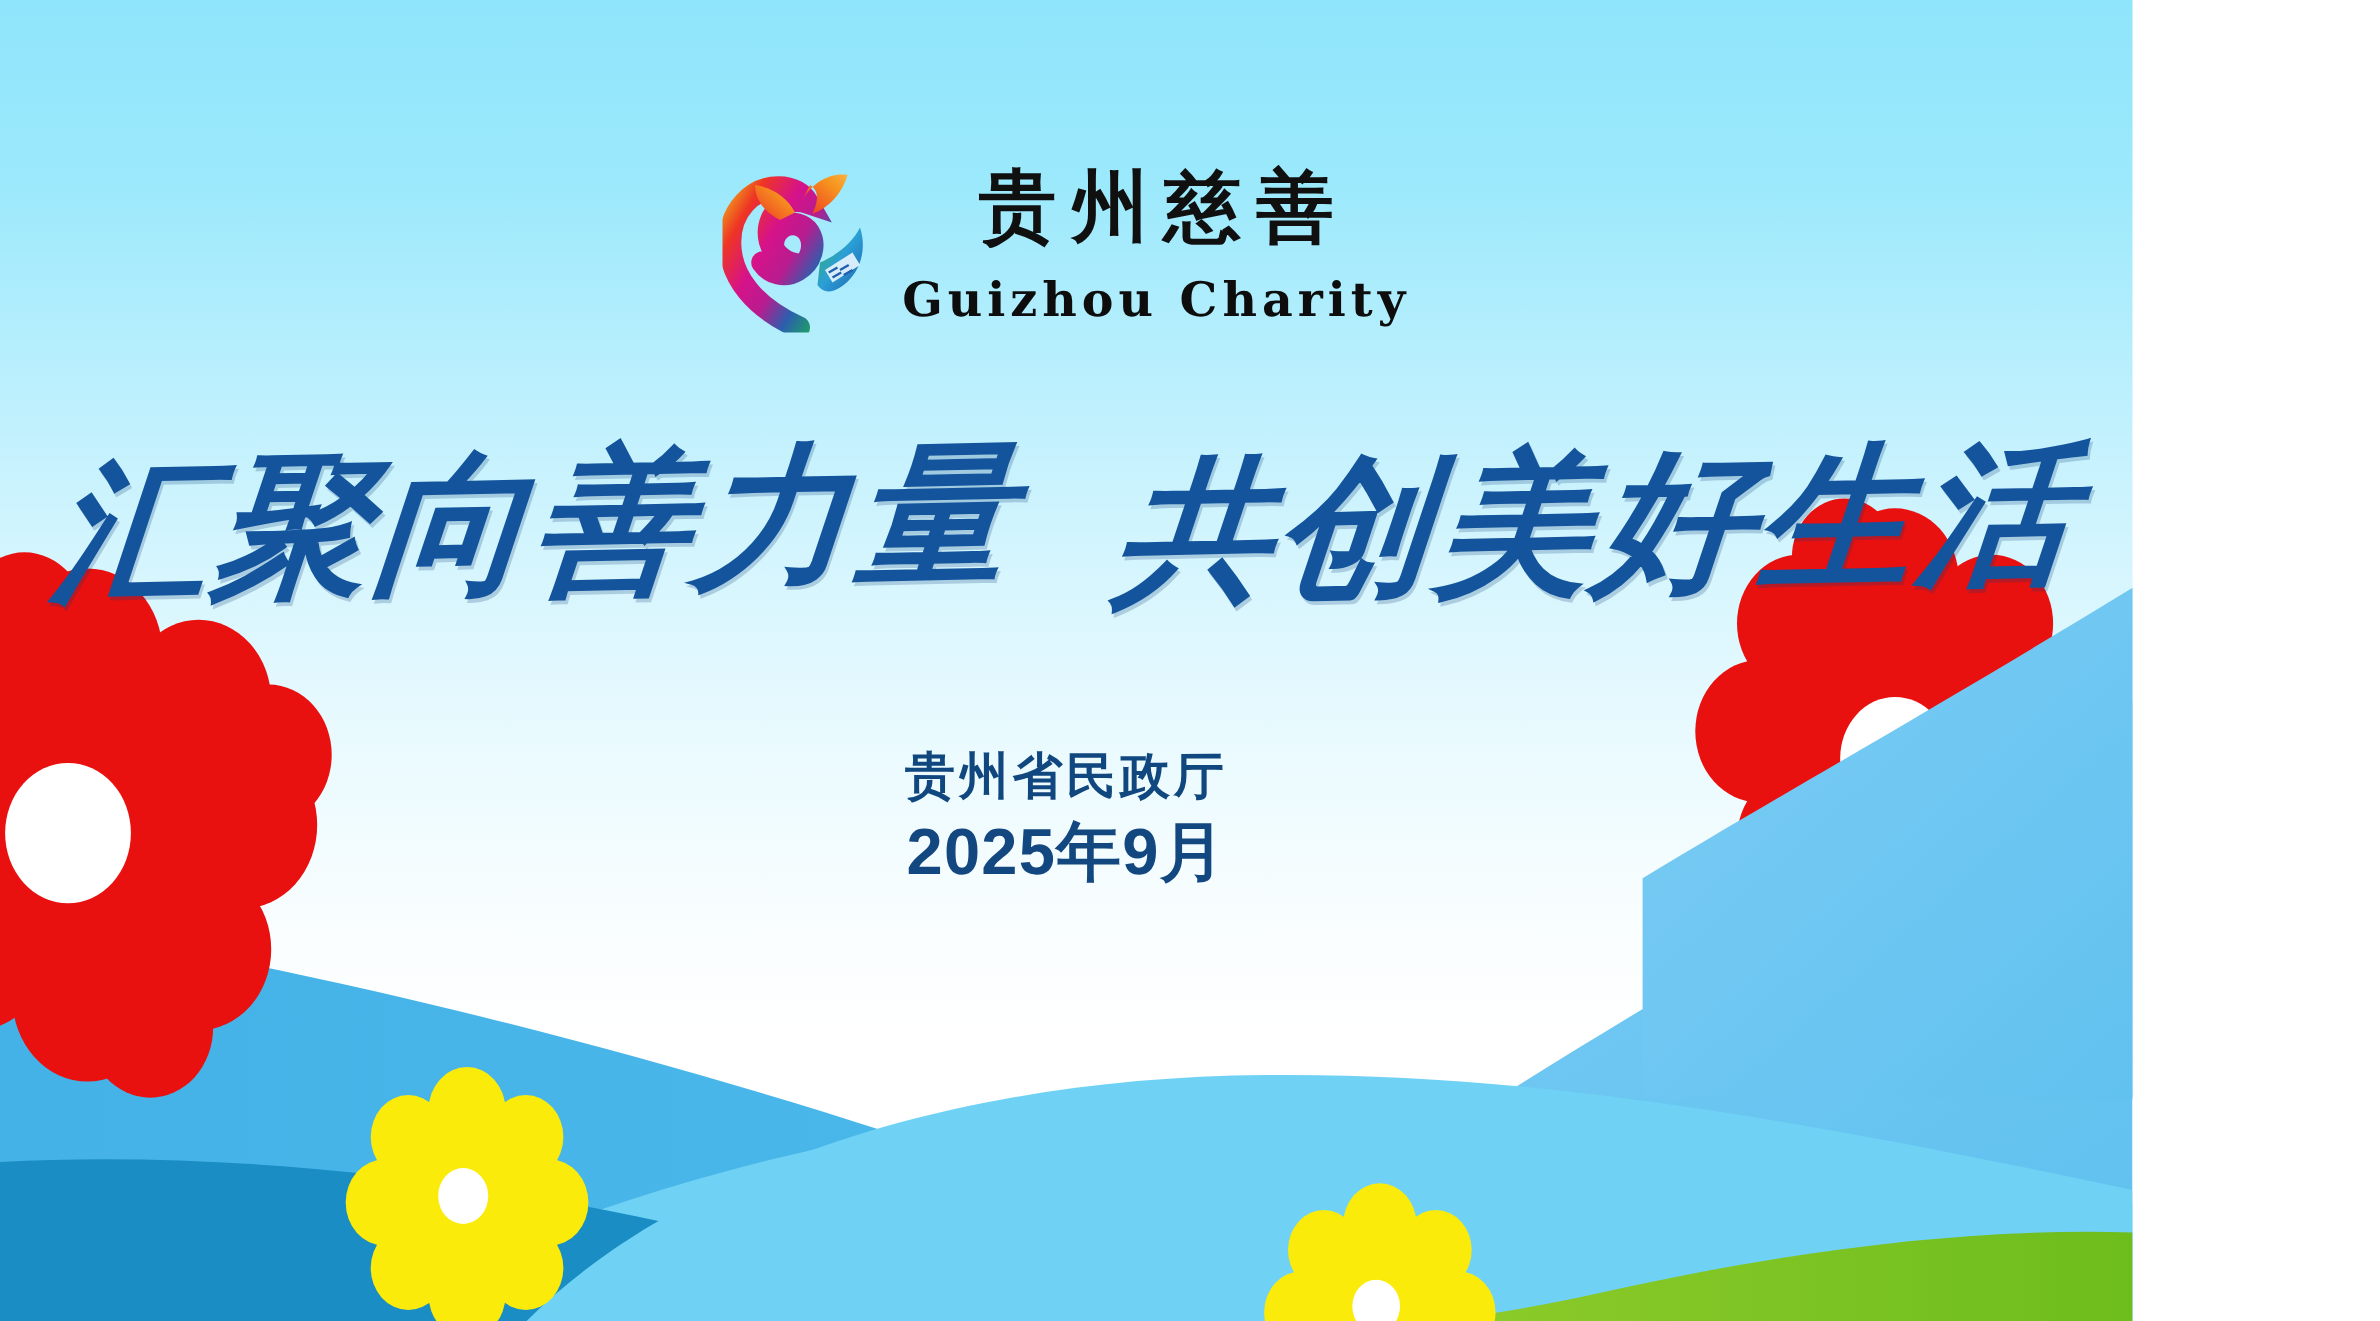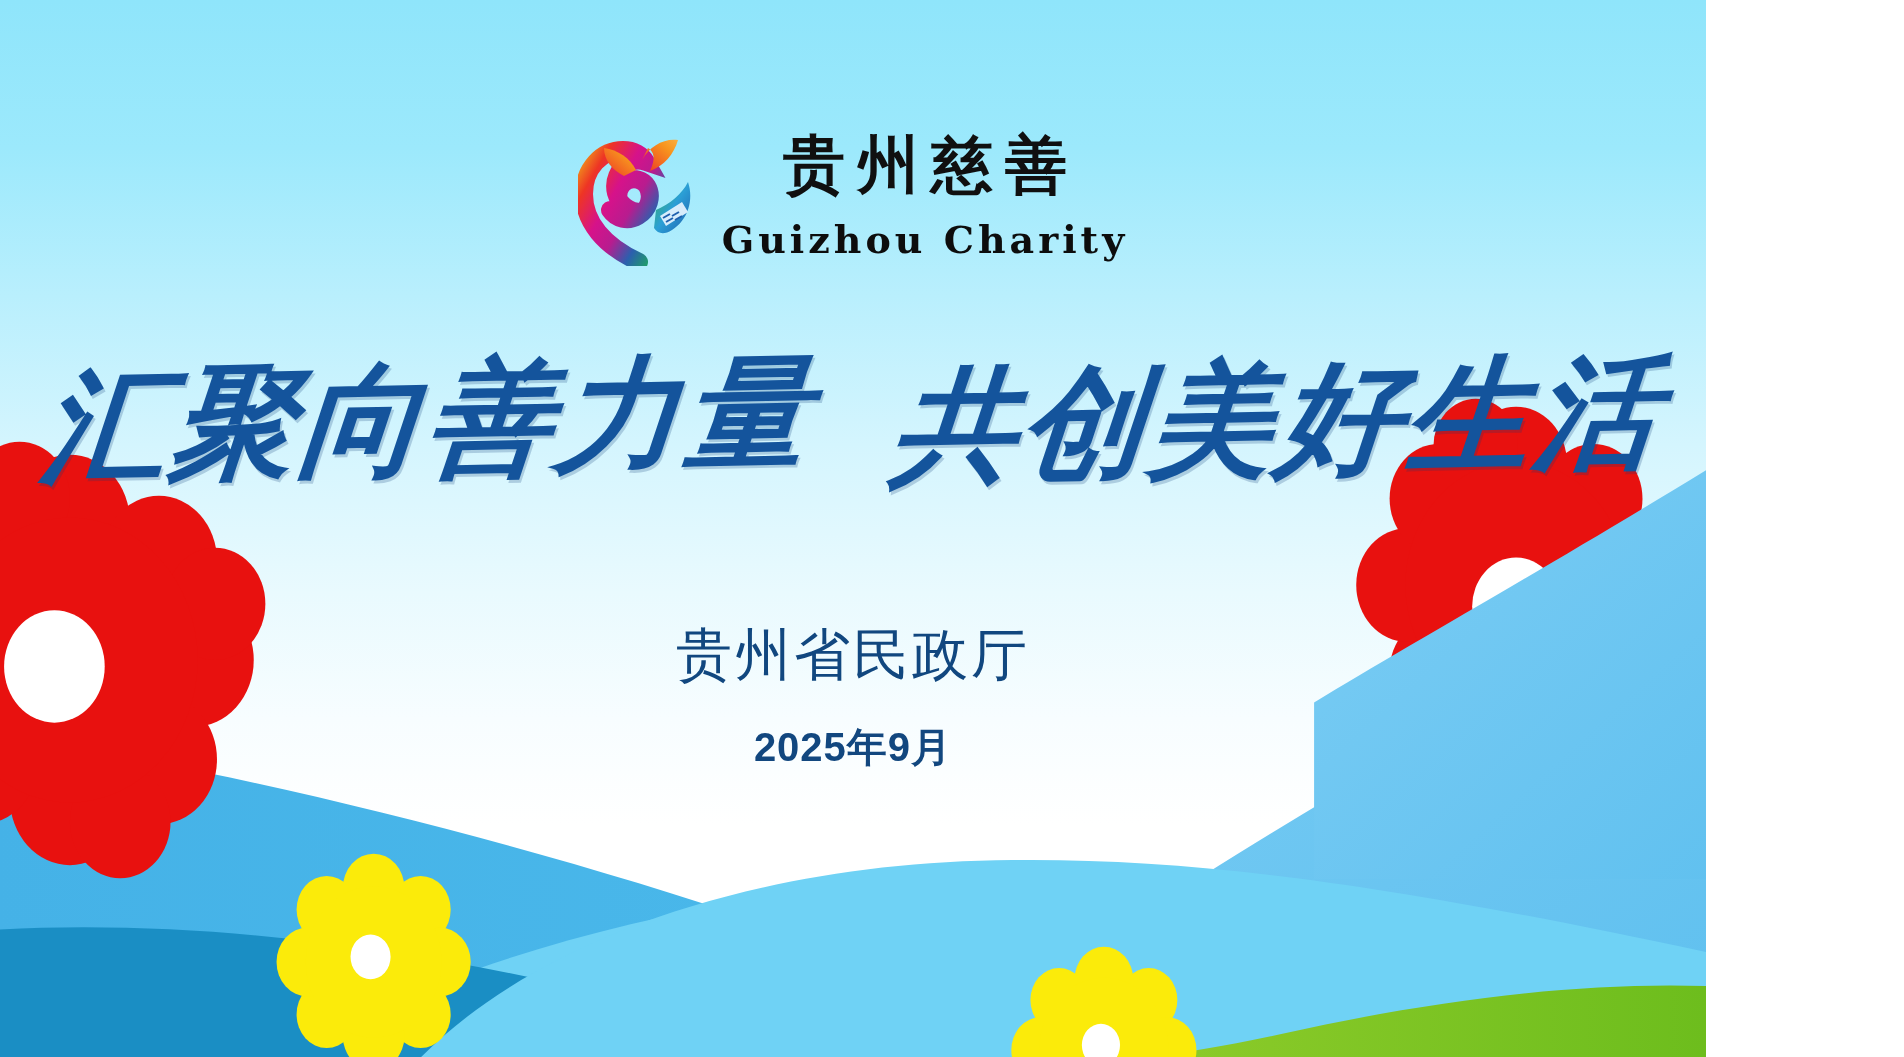--- a/index.html
+++ b/index.html
@@ -107,31 +107,30 @@
   
   .org-block {
     position: absolute;
     left: 0;
     right: 0;
     top: 595px;
     text-align: center;
   }
   .org-name {
     font-family: "Liberation Sans", "DejaVu Sans", sans-serif;
-    font-size: 56px;
-    font-weight: 400;
+    font-size: 40px;
+    font-weight: 700;
     color: #11477f;
     letter-spacing: 3px;
     line-height: 1.3;
-    margin-top: 24px;
   }
   .org-date {
-    margin-top: 28px;
+    margin-top: 0;
     font-family: "Liberation Sans", "DejaVu Sans", sans-serif;
-    font-size: 40px;
+    font-size: 52px;
     font-weight: 700;
     color: #12477f;
     letter-spacing: 1px;
   }
 </style>
 </head>
 <body>
 
 <div id="slide">
 

